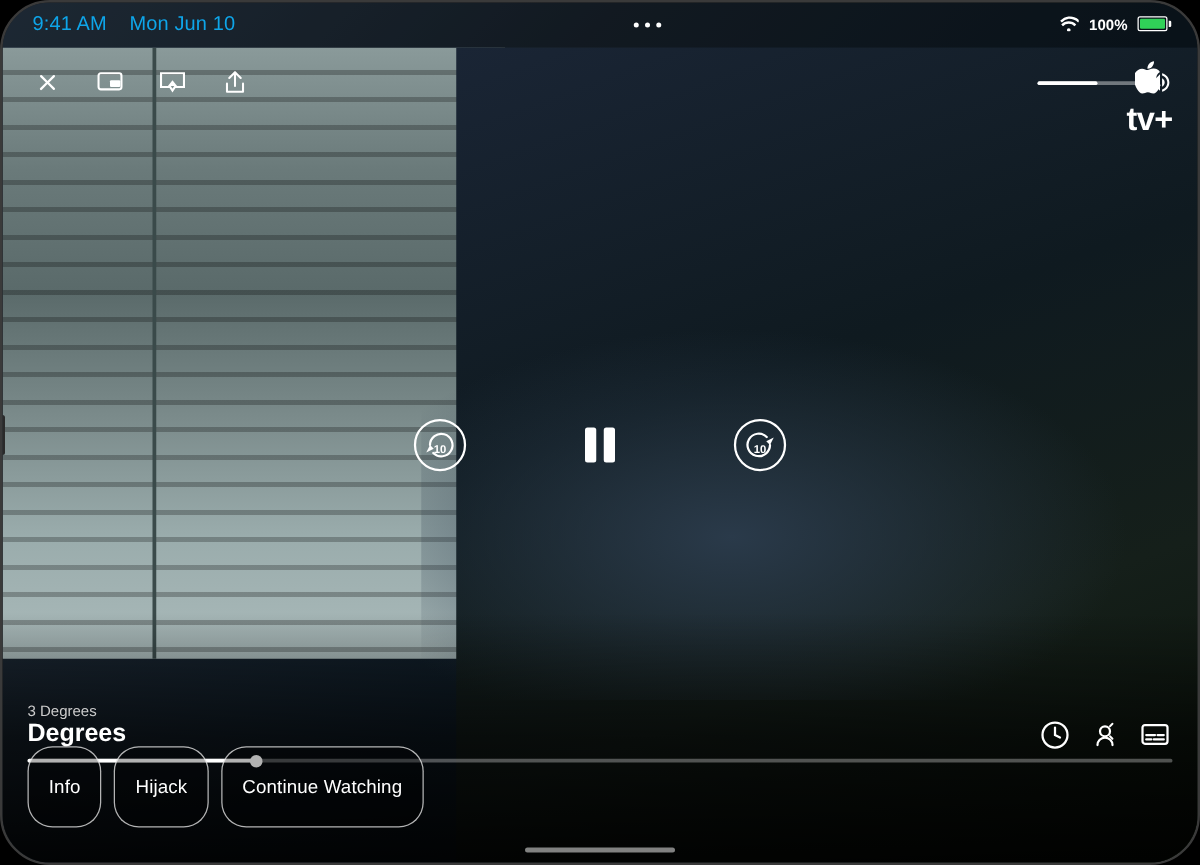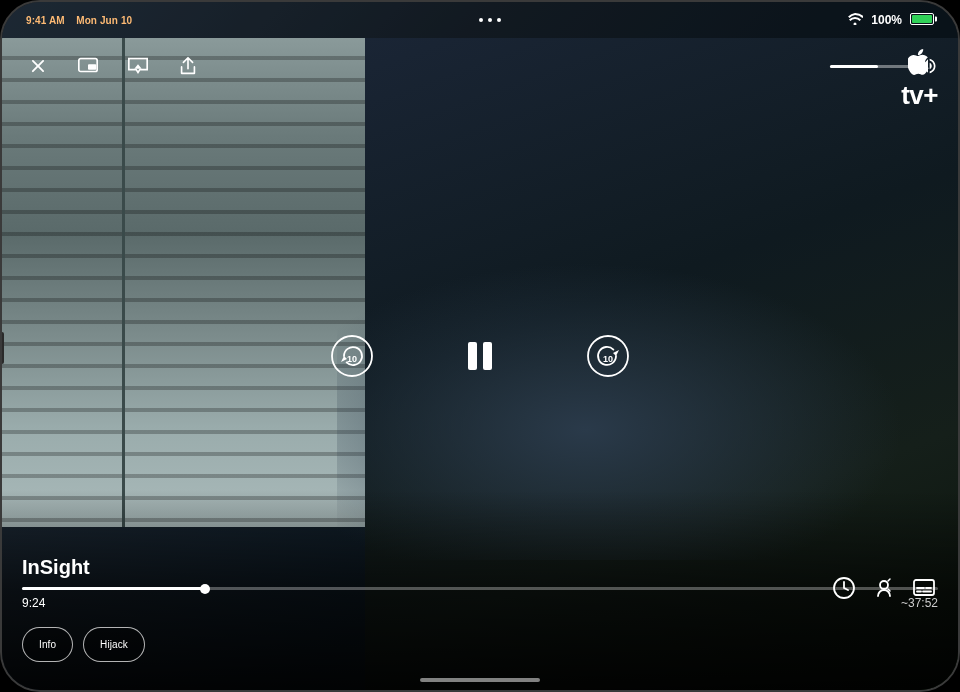--- a/index.html
+++ b/index.html
@@ -31,23 +31,23 @@
       height: 36px;
       display: flex;
       align-items: center;
       justify-content: space-between;
       padding: 0 24px;
       z-index: 100;
       background: rgba(0,0,0,0.3);
     }
 
     .status-bar-left {
-      font-size: 10px;
-      color: #fdba74;
-      font-weight: 700;
+      font-size: 16px;
+      color: #0ea5e9;
+      font-weight: 400;
       letter-spacing: 0.1px;
     }
 
     .status-bar-center {
       display: flex;
       gap: 5px;
       align-items: center;
     }
 
     .status-dot {
@@ -418,22 +418,22 @@
       display: flex;
       gap: 10px;
       z-index: 20;
     }
 
     .pill-btn {
       border: 1.5px solid rgba(255,255,255,0.7);
       background: rgba(0,0,0,0.3);
       color: #fff;
       border-radius: 20px;
-      padding: 11px 16px;
-      font-size: 10px;
+      padding: 23px 16px;
+      font-size: 15px;
       font-weight: 500;
       cursor: pointer;
       letter-spacing: 0.1px;
     }
 
     
     .home-indicator {
       position: absolute;
       bottom: 8px;
       left: 50%;
@@ -596,35 +596,33 @@
         <line x1="5" y1="12" x2="12" y2="12" stroke="white" stroke-width="1.8" stroke-linecap="round"></line>
         <line x1="14" y1="12" x2="19" y2="12" stroke="white" stroke-width="1.8" stroke-linecap="round"></line>
         <line x1="5" y1="15.5" x2="9" y2="15.5" stroke="white" stroke-width="1.8" stroke-linecap="round"></line>
         <line x1="11" y1="15.5" x2="19" y2="15.5" stroke="white" stroke-width="1.8" stroke-linecap="round"></line>
       </svg>
     </div>
   </div>
 
   <div class="bottom-controls">
     <div class="show-info">
-      <div class="show-title">InSight</div>
+      <div class="show-subtitle">3 Degrees</div>
+      <div class="show-title">Degrees</div>
     </div>
 
     <div class="progress-container">
       <div class="progress-bar">
         <div class="progress-filled"></div>
         <div class="progress-dot"></div>
       </div>
-      <div class="time-labels">
-        <span class="time-current">9:24</span>
-        <span class="time-remaining">~37:52</span>
-      </div>
     </div>
   </div>
 
   <div class="bottom-pill-buttons">
     <button class="pill-btn">Info</button>
     <button class="pill-btn">Hijack</button>
+    <button class="pill-btn">Continue Watching</button>
   </div>
 
   <div class="home-indicator"></div>
 
 </div>
 
 </body></html>

